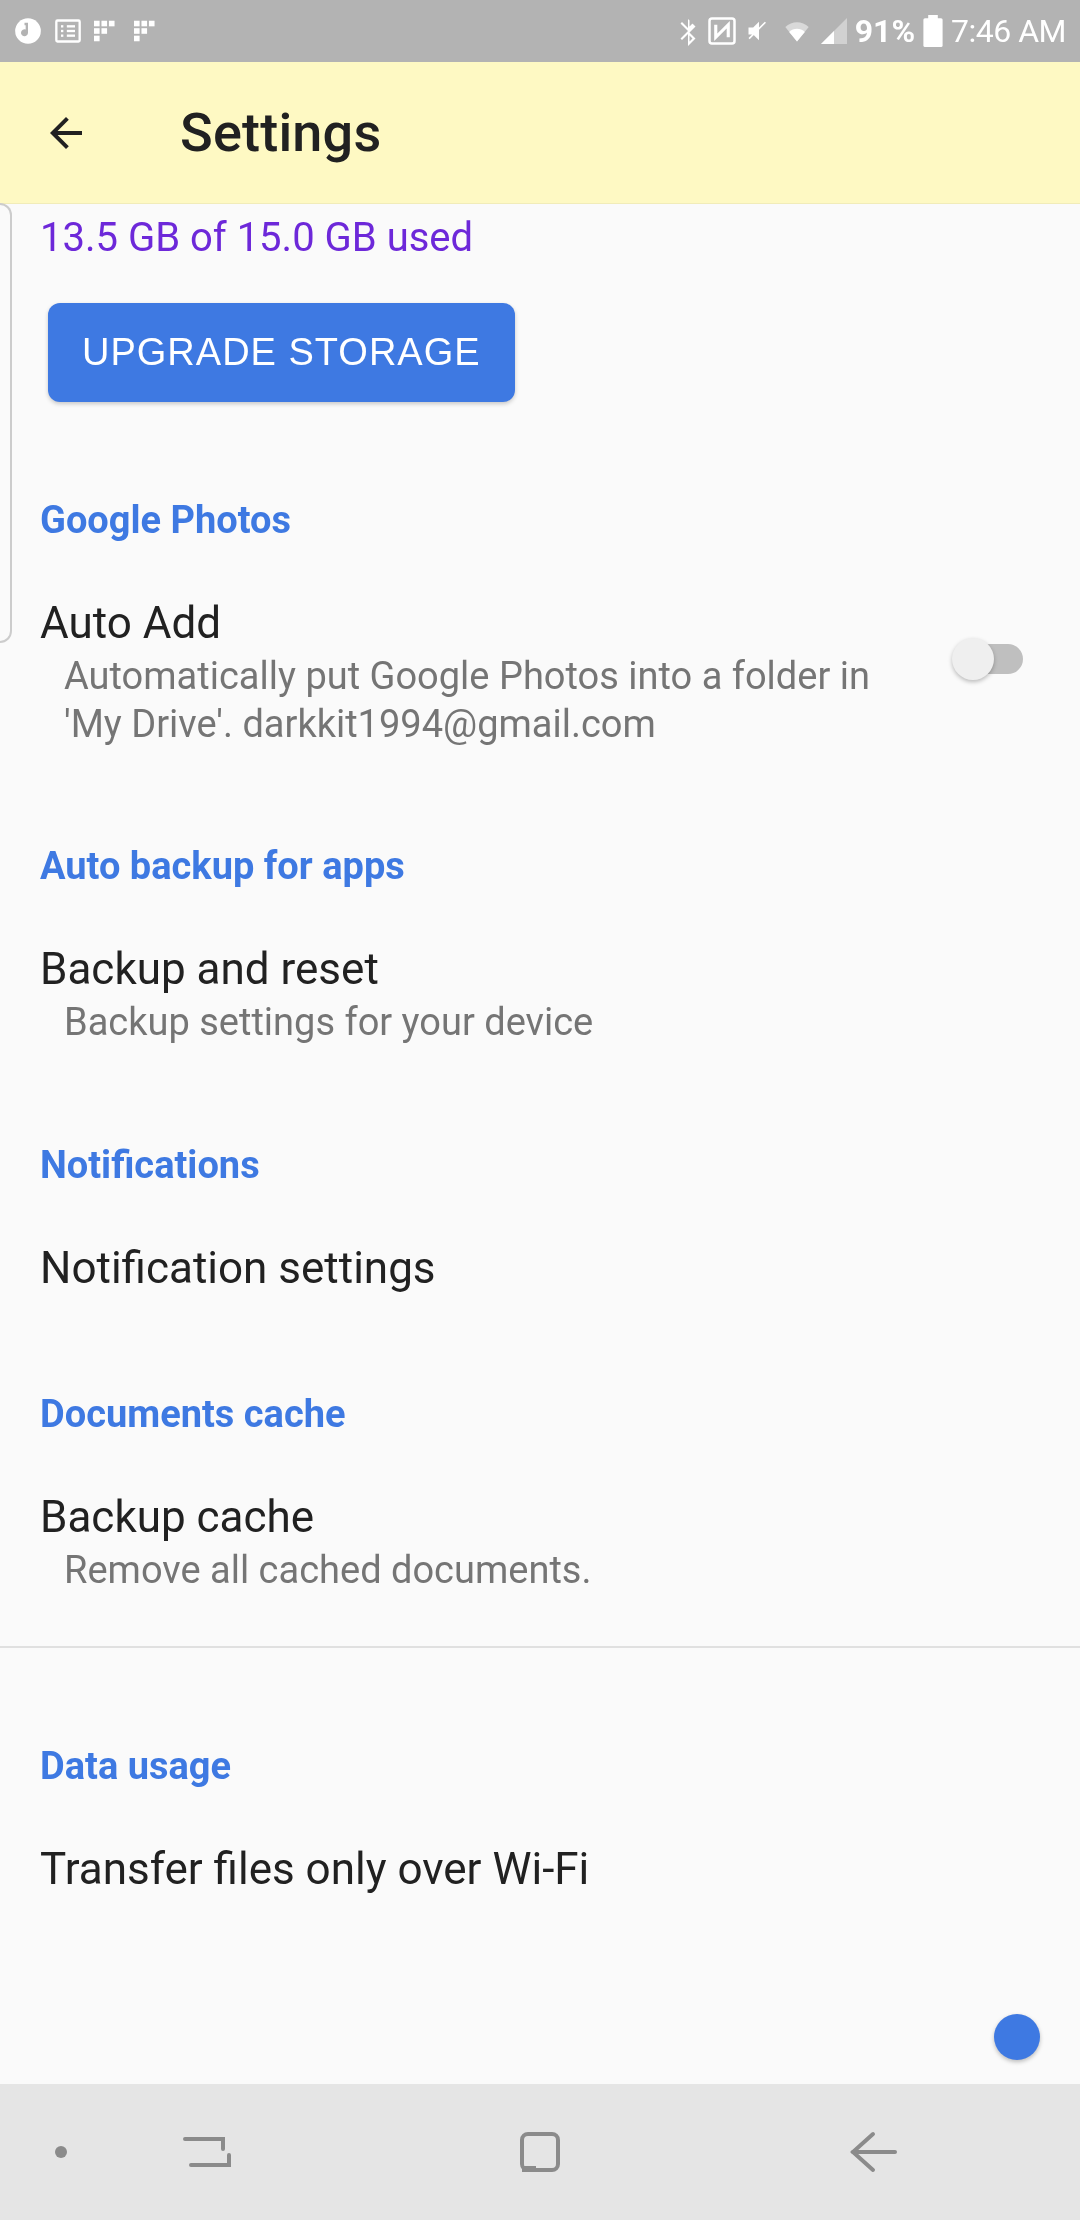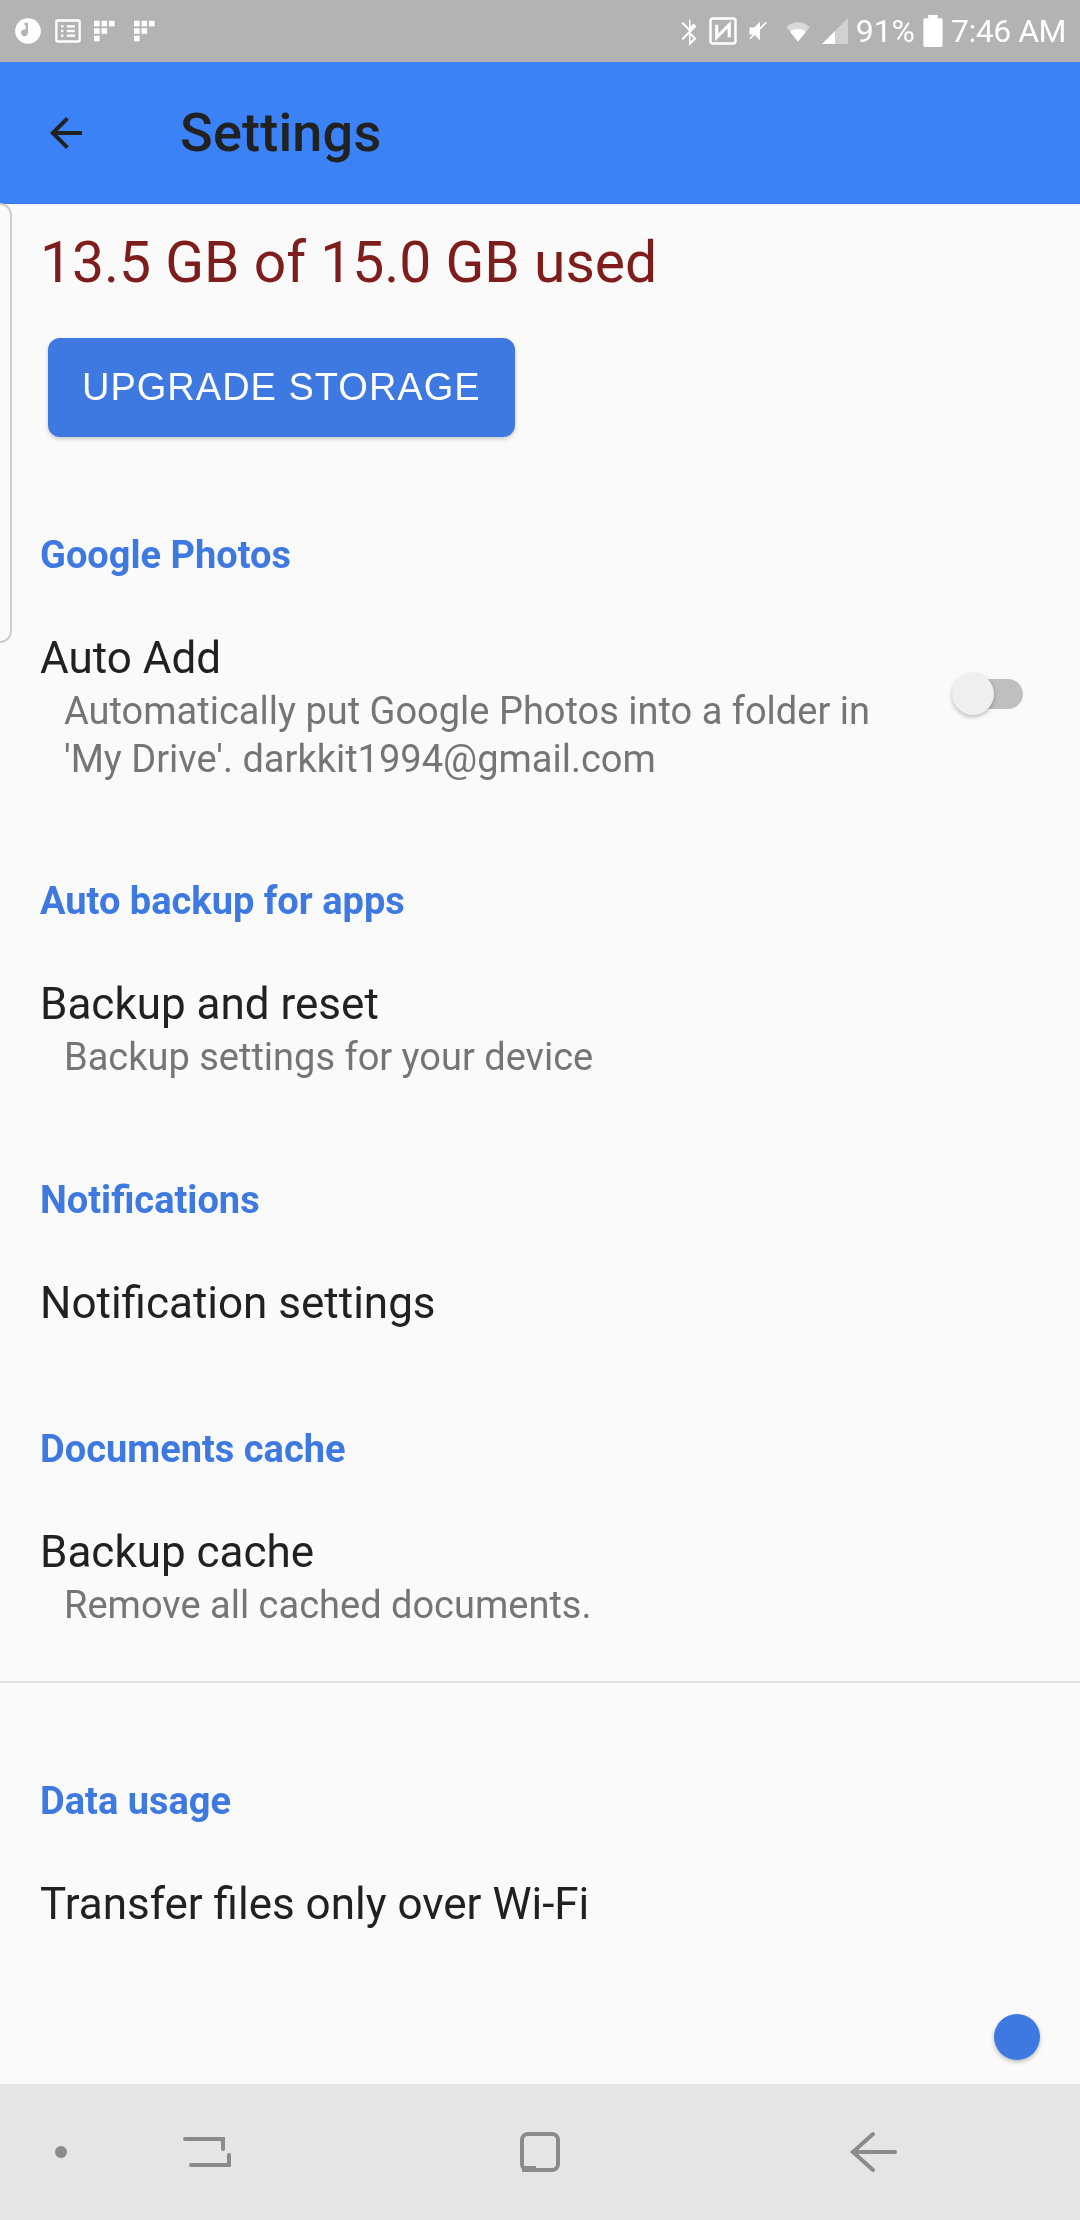--- a/index.html
+++ b/index.html
@@ -48,26 +48,26 @@
       justify-content: center;
       color: #ffffff;
     }
     .status-time {
       font-size: 32px;
       font-weight: 400;
       letter-spacing: -0.5px;
     }
     .status-pct {
       font-size: 32px;
-      font-weight: 400;
+      font-weight: 700;
       text-align: right;
     }
     .app-bar {
       height: 142px;
-      background: #3b82f6;
+      background: #fef9c3;
       display: flex;
       align-items: center;
       padding-left: 42px;
       border-bottom: 1px solid rgba(0,0,0,0.05);
     }
     .back-arrow {
       width: 48px;
       height: 48px;
       display: flex;
       align-items: center;
@@ -81,23 +81,23 @@
       letter-spacing: 0.2px;
     }
     .content {
       background: #fafafa;
       height: 1880px;
       overflow: hidden;
       padding: 0;
     }
     .storage-text {
       padding: 0 40px;
-      font-size: 57px;
-      color: #7f1d1d;
-      margin-top: 25px;
+      font-size: 40px;
+      color: #6d28d9;
+      margin-top: 10px;
       font-weight: 400;
     }
     .upgrade-button {
       margin: 42px 0 0 48px;
       background: #3e79e2;
       border: none;
       color: #fff;
       font-size: 38px;
       font-weight: 500;
       letter-spacing: 1px;

